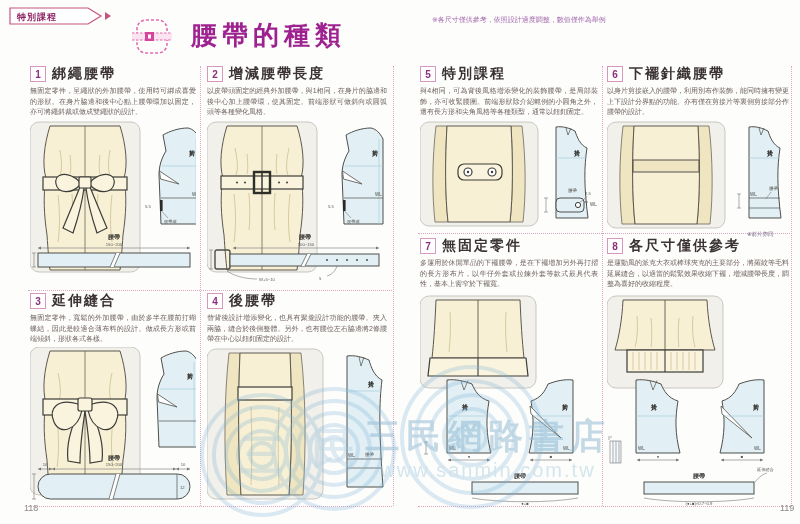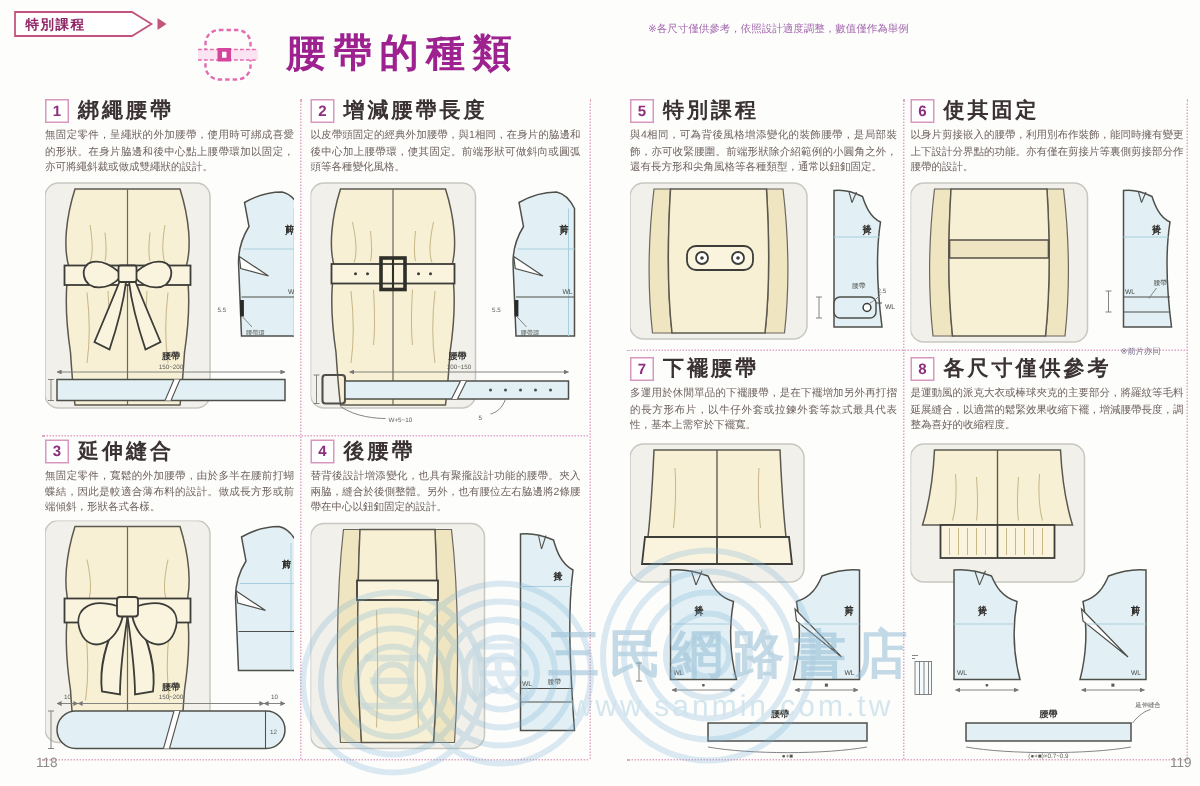--- a/index.html
+++ b/index.html
@@ -291,21 +291,21 @@
       <text class="tx" x="36" y="84">WL</text>
       <text class="lbl vt" x="23" y="22">後片</text>
     </g>
     <path class="dim" d="M124,78 L128,78 M124,92 L128,92 M126,78 L126,92"></path>
   </svg>
 </div>
 
 <div class="sec" style="left:607px;top:66px;width:182px">
   <div class="sec-head">
     <div class="numbox">6</div>
-    <div class="sec-title">使其固定</div>
+    <div class="sec-title">下襬針織腰帶</div>
   </div>
   <div class="sec-desc">以身片剪接嵌入的腰帶，利用別布作裝飾，能同時擁有變更上下設計分界點的功能。亦有僅在剪接片等裏側剪接部分作腰帶的設計。</div>
   <svg width="182" height="120">
     <g>
       <rect class="panel" x="0" y="2" width="118" height="106" rx="9"></rect>
       <path class="garm2" d="M16,6 C12,40 12,76 15,104 L28,104 C25,76 25,40 27,6 Z"></path>
       <path class="garm2" d="M102,6 C106,40 106,76 103,104 L90,104 C93,76 93,40 91,6 Z"></path>
       <path class="garm" d="M27,6 C25,40 25,76 28,104 L90,104 C93,76 93,40 91,6 Z"></path>
       <path d="M26,40 L92,40 L92,52 L26,52 Z" fill="#efe5c2" stroke="#55504a" stroke-width="1.1"></path>
     </g>
@@ -322,21 +322,21 @@
       <text class="lbl vt" x="23" y="22">後片</text>
     </g>
     <path class="dim" d="M130,74 L134,74 M130,88 L134,88 M132,74 L132,88"></path>
     <text x="140" y="116" font-size="5.5" fill="#73698a">※前片亦同</text>
   </svg>
 </div>
 
 <div class="sec" style="left:420px;top:238px;width:178px">
   <div class="sec-head">
     <div class="numbox">7</div>
-    <div class="sec-title">下襬腰帶</div>
+    <div class="sec-title">無固定零件</div>
   </div>
   <div class="sec-desc">多運用於休閒單品的下襬腰帶，是在下襬增加另外再打摺的長方形布片，以牛仔外套或拉鍊外套等款式最具代表性，基本上需窄於下襬寬。</div>
   <svg width="178" height="215">
     <g>
       <rect class="panel" x="0" y="4" width="116" height="92" rx="9"></rect>
       <path class="garm" d="M16,8 C15,30 14,48 12,66 L104,66 C102,48 101,30 100,8 Z"></path>
       <line x1="58" y1="8" x2="58" y2="66" stroke="#5c584f" stroke-width=".9"></line>
       <path class="shade" d="M30,20 C31,36 30,50 29,60 M86,20 C85,36 86,50 87,60"></path>
       <path class="dark" d="M10,66 L106,66 L108,84 L8,84 Z"></path>
       <line x1="58" y1="66" x2="58" y2="84" stroke="#3c3c38" stroke-width="1.1"></line>

